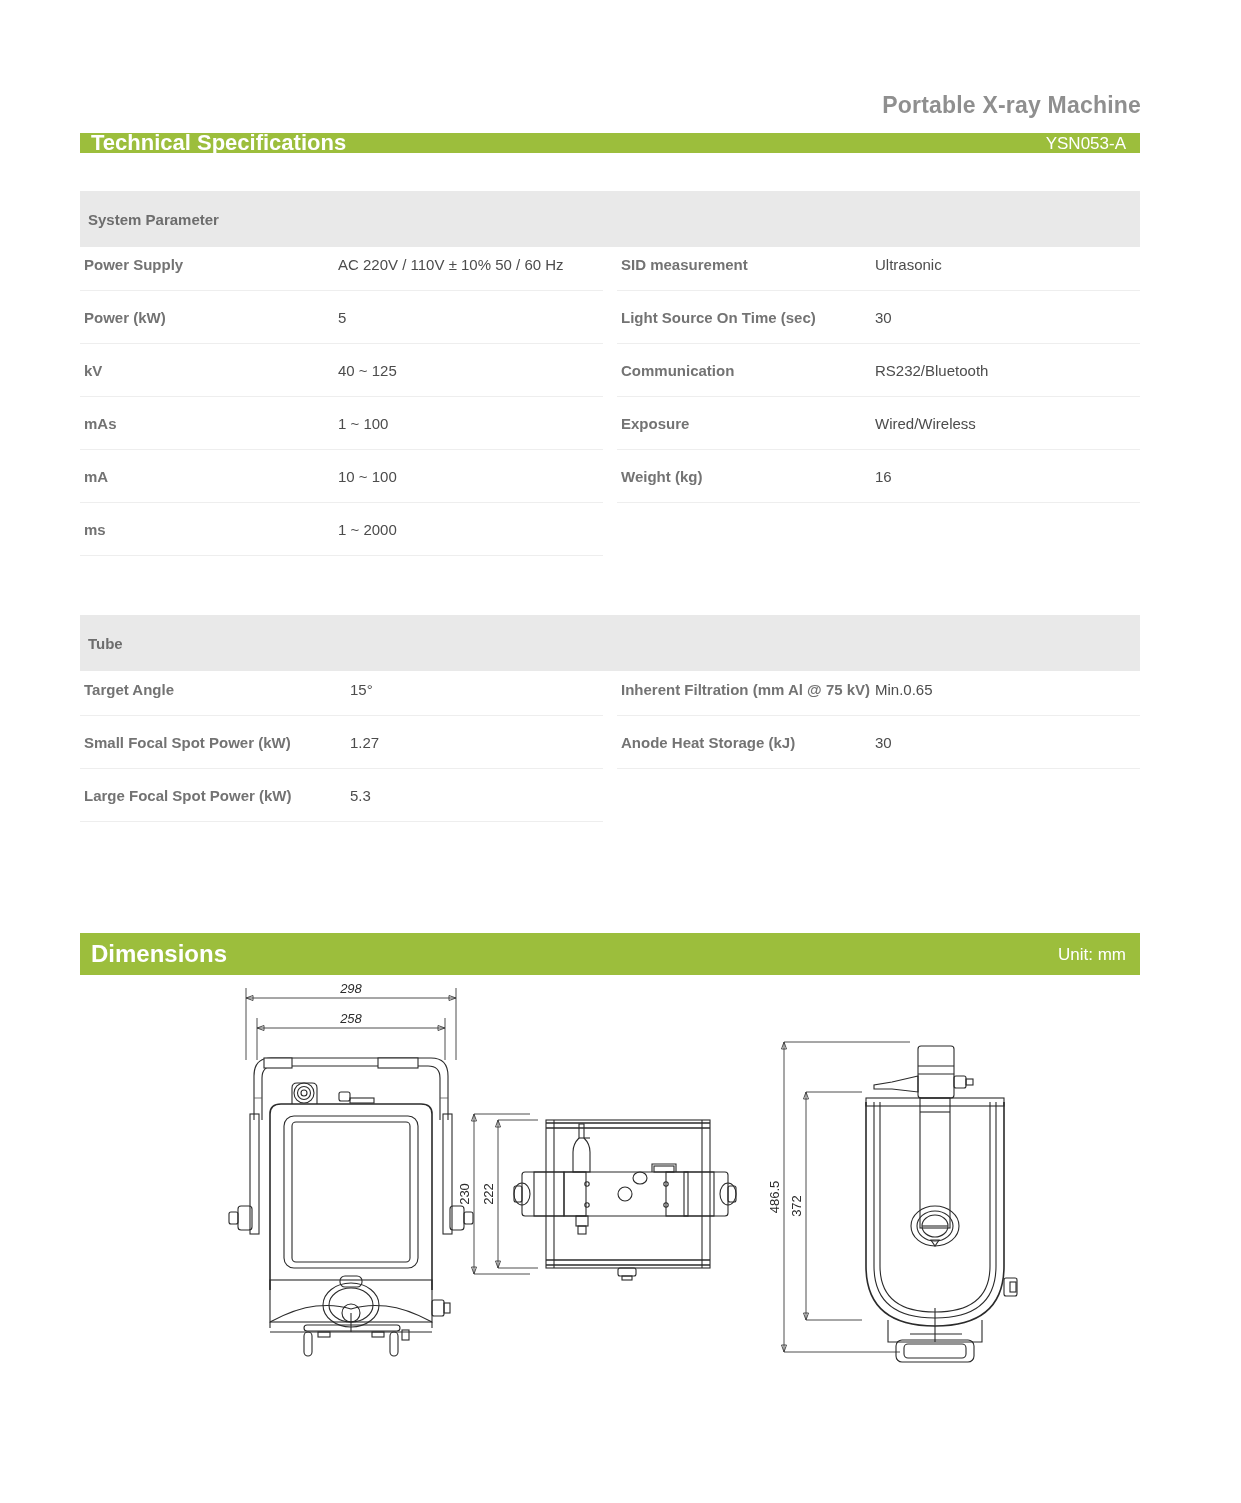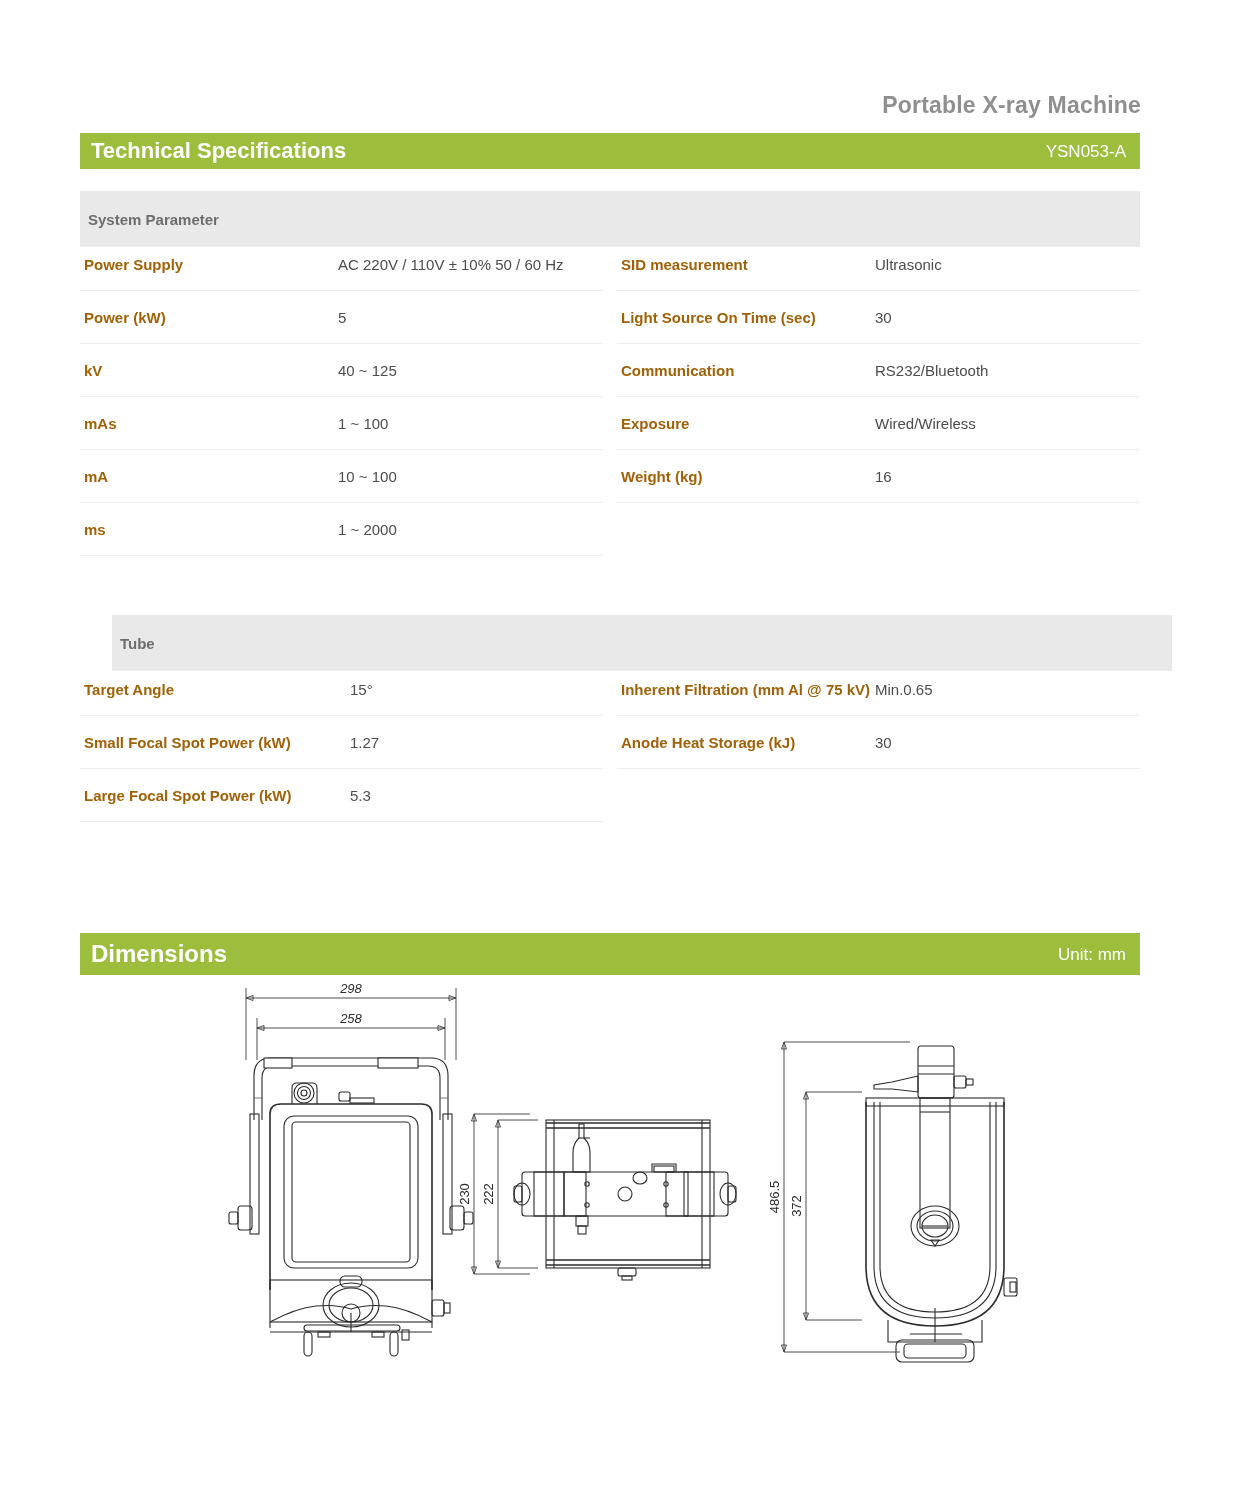--- a/index.html
+++ b/index.html
@@ -39,21 +39,21 @@
     position: absolute;
     left: 80px;
     width: 1060px;
     background: #9cbe3c;
     display: flex;
     align-items: center;
     justify-content: space-between;
     box-sizing: border-box;
     padding: 0 14px 0 11px;
   }
-  #bar-specs { top: 133px; height: 36px; }
+  #bar-specs { top: 133px; height: 20px; }
   #bar-dims  { top: 933px; height: 42px; }
 
   .green-bar .bar-title {
     color: #ffffff;
     font-weight: bold;
     font-size: 22px;
     line-height: 1;
   }
   #bar-dims .bar-title { font-size: 24px; }
   .green-bar .bar-right {
@@ -75,21 +75,21 @@
     display: flex;
     align-items: center;
     padding-left: 8px;
   }
   .group-head .group-label {
     font-size: 15px;
     font-weight: bold;
     color: #6d6d6d;
   }
   #group-system { top: 191px; }
-  #group-tube   { top: 615px; margin-left: 32px; }
+  #group-tube   { top: 615px; }
 
   
   .spec-block {
     position: absolute;
     display: flex;
     gap: 14px;
   }
   #block-system { top: 238px; left: 80px; width: 1060px; }
   #block-tube   { top: 663px; left: 80px; width: 1060px; }
 
@@ -100,21 +100,21 @@
     align-items: center;
     height: 53px;
     border-bottom: 1px solid #eeeeee;
     box-sizing: border-box;
   }
   .spec-row .spec-label {
     width: 258px;
     flex: none;
     font-size: 15px;
     font-weight: bold;
-    color: #a16207;
+    color: #737373;
     padding-left: 4px;
     box-sizing: border-box;
   }
   .spec-row .spec-value {
     font-size: 15px;
     font-weight: normal;
     color: #4c4c4c;
   }
   .spec-col.tube .spec-label { width: 270px; }
 

